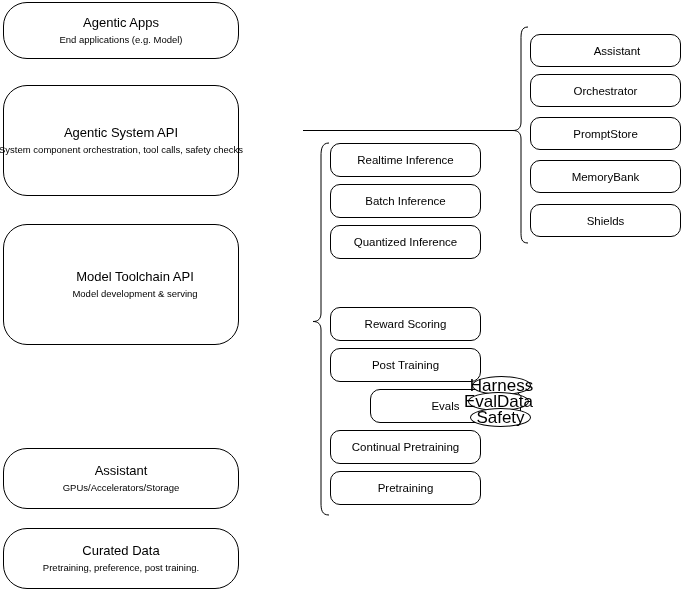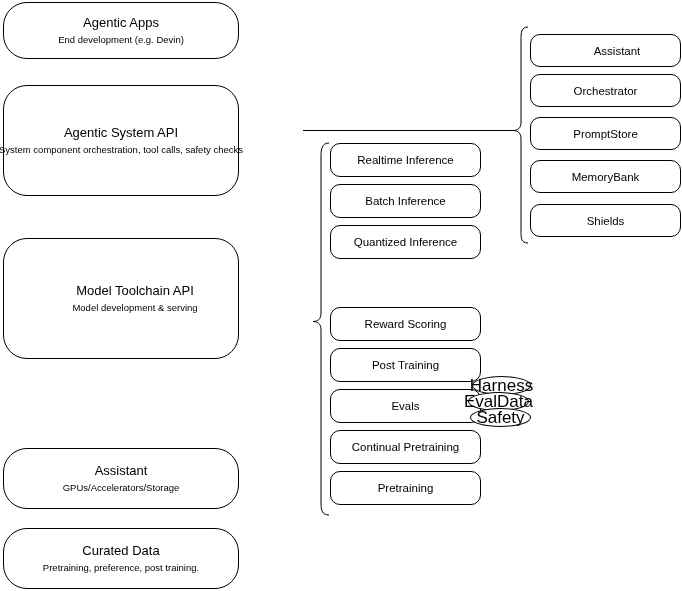--- a/index.html
+++ b/index.html
@@ -128,29 +128,29 @@
              C 322 143, 321 149, 321 156
              L 321 313
              C 321 319, 318 321.5, 313 321.5
              C 318 321.5, 321 324, 321 330
              L 321 503
              C 321 510, 322 515, 329 515"></path>
   </svg>
 
   <div class="box layer-box" style="top:2px;  height:57px;">
     <div class="title">Agentic Apps</div>
-    <div class="subtitle">End development (e.g. Devin)</div>
+    <div class="subtitle">End applications (e.g. Model)</div>
   </div>
 
   <div class="box layer-box" style="top:85px; height:111px;">
     <div class="title">Agentic System API</div>
     <div class="subtitle">System component orchestration, tool calls, safety checks</div>
   </div>
 
-  <div class="box layer-box" style="top:238px; height:121px;padding-left:28px;">
+  <div class="box layer-box" style="top:224px; height:121px;padding-left:28px;">
     <div class="title">Model Toolchain API</div>
     <div class="subtitle">Model development &amp; serving</div>
   </div>
 
 
   <div class="box layer-box" style="top:448px; height:61px;">
     <div class="title">Assistant</div>
     <div class="subtitle">GPUs/Accelerators/Storage</div>
   </div>
 
@@ -167,21 +167,21 @@
   </div>
   <div class="box mid-box no-sub" style="top:225px;">
     <div class="title">Quantized Inference</div>
   </div>
   <div class="box mid-box no-sub" style="top:307px;">
     <div class="title">Reward Scoring</div>
   </div>
   <div class="box mid-box no-sub" style="top:348px;">
     <div class="title">Post Training</div>
   </div>
-  <div class="box mid-box no-sub" style="top:389px;">
+  <div class="box mid-box no-sub" style="top:389px;margin-left:40px;">
     <div class="title">Evals</div>
   </div>
   <div class="box mid-box no-sub" style="top:430px;">
     <div class="title">Continual Pretraining</div>
   </div>
   <div class="box mid-box no-sub" style="top:471px;justify-content:center;">
     <div class="title">Pretraining</div>
   </div>
 
   <div class="pill" style="left:472px; top:376px; width:59px; height:19px;">Harness</div>

